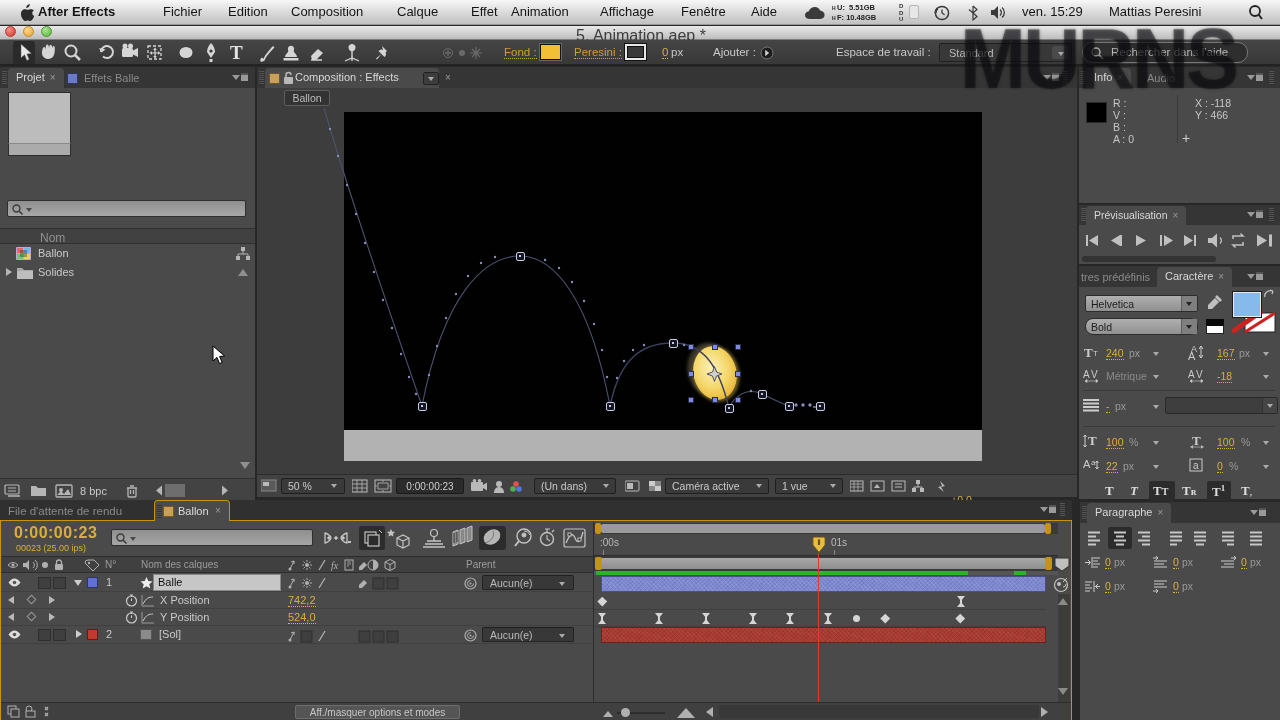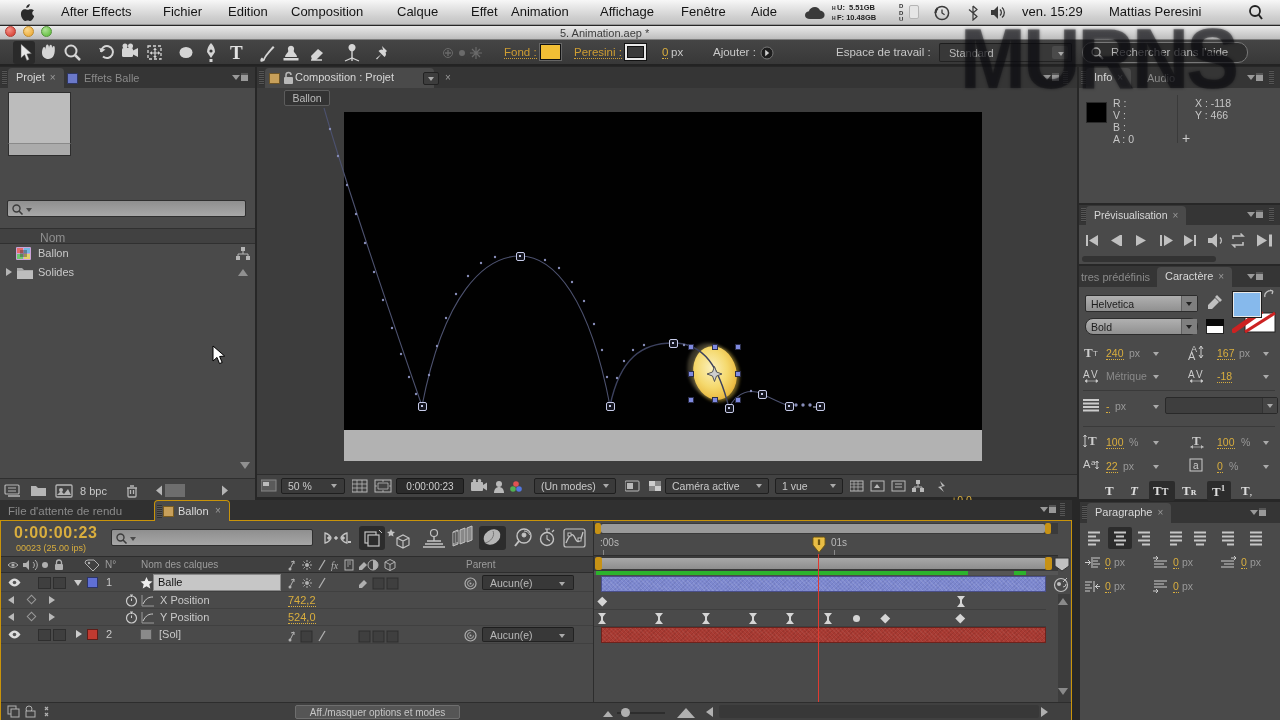--- a/index.html
+++ b/index.html
@@ -26,21 +26,21 @@
 .hg i{position:absolute;left:3px;top:3px;width:2px;height:5px;background:#d5d5d5}
 .dia{position:absolute;width:6.5px;height:6.5px;background:#d5d5d5;transform:rotate(45deg)}
 </style></head>
 <body>
 <div id="s">
 
 <div class="abs" id="menubar" style="left:0;top:0;width:1280px;height:25px;background:linear-gradient(#f7f7f7,#d0d0d0 70%,#c2c2c2);border-bottom:1px solid #979797;color:#141414;font-size:13px">
   <svg class="abs" style="left:19px;top:4px" width="15" height="17" viewBox="0 0 15 17">
         <path fill="#2b2b2b" d="M10.8 0c.1 1-.3 2-.9 2.7-.6.7-1.6 1.3-2.6 1.2-.1-1 .4-2 1-2.6C8.9.6 9.9.1 10.8 0zM13.9 5.8c-1.4-.8-3.2-.6-4.4-.1-.5.2-1 .2-1.6 0C6.7 5.2 5.3 5 4 5.8 1.6 7.2 1.3 11.2 3 14.1c.8 1.4 1.9 2.9 3.3 2.9.9 0 1.2-.5 2.4-.5s1.5.5 2.4.5c1.4 0 2.5-1.5 3.3-2.9.4-.8.6-1.2.9-2-2.4-.9-2.9-4.4-.4-5.7-.3-.3-.6-.5-1-.6z"></path>
       </svg>
-  <span class="abs" style="left:61px;top:4px;font-weight:normal">After Effects</span>
+  <span class="abs" style="left:38px;top:4px;font-weight:bold">After Effects</span>
   <span class="abs" style="left:163px;top:4px">Fichier</span>
   <span class="abs" style="left:228px;top:4px">Edition</span>
   <span class="abs" style="left:291px;top:4px">Composition</span>
   <span class="abs" style="left:397px;top:4px">Calque</span>
   <span class="abs" style="left:471px;top:4px">Effet</span>
   <span class="abs" style="left:511px;top:4px">Animation</span>
   <span class="abs" style="left:600px;top:4px">Affichage</span>
   <span class="abs" style="left:681px;top:4px">Fenêtre</span>
   <span class="abs" style="left:751px;top:4px">Aide</span>
   <svg class="abs" style="left:804px;top:6px" width="22" height="14" viewBox="0 0 22 14">
@@ -66,21 +66,21 @@
   <svg class="abs" style="left:1248px;top:4px" width="16" height="17" viewBox="0 0 16 17">
         <circle cx="7" cy="7" r="5" fill="none" stroke="#222" stroke-width="1.8"></circle>
         <path d="M10.5 10.5 L14 15" stroke="#222" stroke-width="2"></path>
       </svg>
 </div>
 
 <div class="abs" id="titlebar" style="left:0;top:26px;width:1280px;height:14px;background:linear-gradient(#e9e9e9,#bdbdbd);border-bottom:1px solid #7d7d7d">
   <div class="abs" style="left:5px;top:0;width:11px;height:11px;border-radius:50%;background:radial-gradient(circle at 35% 30%,#f5948a,#dd4f43 70%);border:1px solid #b23b32"></div>
   <div class="abs" style="left:23px;top:0;width:11px;height:11px;border-radius:50%;background:radial-gradient(circle at 35% 30%,#fbd88d,#efb348 70%);border:1px solid #c08b2d"></div>
   <div class="abs" style="left:41px;top:0;width:11px;height:11px;border-radius:50%;background:radial-gradient(circle at 35% 30%,#b0e298,#6fc54d 70%);border:1px solid #53933a"></div>
-  <div class="abs" style="left:560px;top:1px;font-size:11px;color:#3d3d3d">5. Animation.aep *</div>
+  <div class="abs" style="left:576px;top:1px;font-size:16px;color:#3d3d3d">5. Animation.aep *</div>
 </div>
 
 <div class="abs" id="toolbar" style="left:0;top:40px;width:1280px;height:26px;background:linear-gradient(#454545,#383838);border-bottom:2px solid #232323">
   <svg class="abs" style="left:0;top:0" width="1000" height="26" viewBox="0 0 1000 26">
 
     <rect x="13" y="1" width="22" height="23" rx="3" fill="#2a2a2a"></rect>
     <path d="M21 4 l0 14 3.6-3.2 2.2 5.6 2.4-1-2.3-5.4 4.6-.4z" fill="#e8e8e8" stroke="#555" stroke-width=".5"></path>
 
     <path d="M42 13c0-3 1-6 2-6s1.5 1 1.5 3c0-4 .8-5.5 1.8-5.5S49 6 49 8c.3-2.5 1-3.5 2-3.3 1 .2 1 1.8 1 3.3 .5-1.5 1.2-2.2 2-2 .8.3.8 2 .8 4 0 5-2 9-6.5 9-3.5 0-6.3-2.5-6.3-6z" fill="#d5d5d5"></path>
 
@@ -221,21 +221,21 @@
         <rect x="161" y="1" width="20" height="13" fill="#6e6e6e"></rect>
         <path d="M224 7.5 l-6-5 v10z" fill="#b5b5b5"></path>
       </svg>
     </div>
   </div>
 </div>
 
 <div class="abs" id="comppanel" style="left:257px;top:67px;width:820px;height:430px">
   <div class="abs" style="left:0;top:0;width:820px;height:21px;background:#353535"></div>
   <div class="grip" style="left:2px;top:3px;height:15px"></div>
-  <div class="tab" style="left:8px;top:1px;height:20px;padding-left:30px;padding-right:40px">Composition : Projet</div>
+  <div class="tab" style="left:8px;top:1px;height:20px;padding-left:30px;padding-right:40px">Composition : Effects</div>
   <div class="abs" style="left:12px;top:6px;width:11px;height:11px;background:#c8a05a;border:1px solid #6e5527"></div>
   <svg class="abs" style="left:26px;top:4px" width="11" height="14" viewBox="0 0 11 14">
         <rect x="1" y="6" width="9" height="7" rx="1" fill="#b9b9b9"></rect>
         <path d="M3 6 V4 a2.5 2.5 0 0 1 5 0" fill="none" stroke="#b9b9b9" stroke-width="1.5"></path>
       </svg>
   <div class="abs" style="left:166px;top:5px;width:16px;height:13px;background:#3d3d3d;border:1px solid #222;border-radius:2px">
         <i class="dda" style="left:4px;top:4px"></i>
       </div>
   <span class="abs" style="left:188px;top:5px;font-size:10px;color:#9a9a9a">×</span>
   <div class="pmenu" style="left:786px;top:5px"></div>
@@ -355,21 +355,21 @@
           <path d="M12 6 l4-2.5 v8 l-4-2.5z" fill="#b9b9b9"></path>
           <circle cx="3.5" cy="1.8" r="1.8" fill="#b9b9b9"></circle>
           <circle cx="8.5" cy="1.8" r="1.8" fill="#b9b9b9"></circle>
       <circle cx="28" cy="5" r="3" fill="#b9b9b9"></circle>
           <path d="M23 14 c0-4 2.3-6 5-6 s5 2 5 6z" fill="#b9b9b9"></path>
       <circle cx="45" cy="5" r="2.8" fill="#e05252"></circle>
           <circle cx="42" cy="10" r="2.8" fill="#52b052"></circle>
           <circle cx="48" cy="10" r="2.8" fill="#5277e0"></circle>
     </svg>
     <div class="abs" style="left:277px;top:3px;width:82px;height:16px;background:#3a3a3a;border:1px solid #1f1f1f;border-radius:2px"></div>
-    <span class="abs" style="left:284px;top:5px">(Un modes)</span>
+    <span class="abs" style="left:284px;top:5px">(Un dans)</span>
     <i class="dda" style="left:346px;top:9px"></i>
     <svg class="abs" style="left:368px;top:4px" width="50" height="15" viewBox="0 0 50 15">
       <rect x="0" y="2" width="14" height="10" rx="1" fill="none" stroke="#b9b9b9"></rect>
           <rect x="2" y="4" width="6" height="6" fill="#b9b9b9"></rect>
       <rect x="24" y="2" width="12" height="10" fill="#888"></rect>
           <rect x="24" y="2" width="6" height="5" fill="#ccc"></rect>
           <rect x="30" y="7" width="6" height="5" fill="#ccc"></rect>
     </svg>
     <div class="abs" style="left:408px;top:3px;width:104px;height:16px;background:#3a3a3a;border:1px solid #1f1f1f;border-radius:2px"></div>
     <span class="abs" style="left:415px;top:5px">Caméra active</span>

